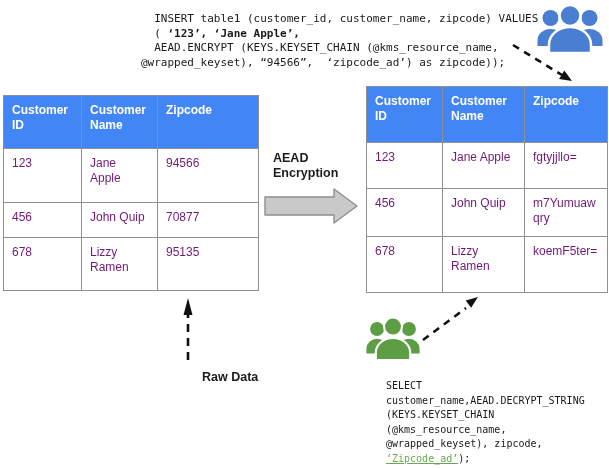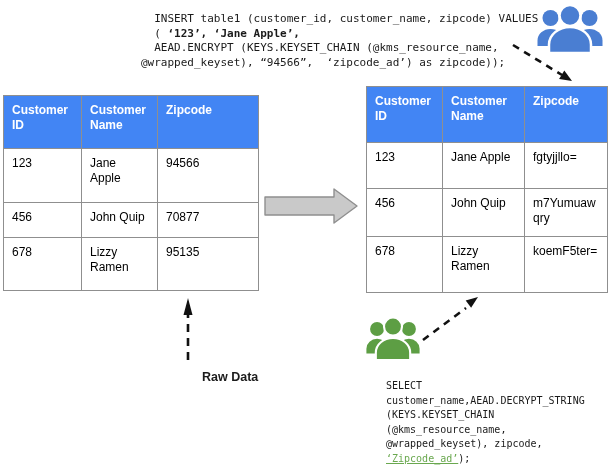--- a/index.html
+++ b/index.html
@@ -16,21 +16,21 @@
   .code-insert{left:133px;top:4px;font-size:11px;line-height:14.5px;}
   .code-select{left:378px;top:371px;font-size:10px;line-height:14.6px;}
   .bold{font-weight:bold;}
   .kw-green{color:#6aa84f;text-decoration:underline;}
   
   table.dtable{
     position:absolute;border-collapse:collapse;table-layout:fixed;background:#fff;
   }
   table.dtable th,table.dtable td{
     border:1px solid #8f8f8f;vertical-align:top;text-align:left;
-    padding:7px 8px;font-size:12px;line-height:1.25;color:#000000;
+    padding:7px 8px;font-size:12px;line-height:1.25;color:#701a75;
     overflow-wrap:break-word;word-wrap:break-word;
   }
   table.dtable th{
     background:#4285f4;color:#fff;font-weight:bold;font-size:12px;
   }
   #raw-table{left:3px;top:95px;width:255px;}
   #encrypted-table{left:366px;top:86px;width:241px;}
   
   .diagram-label{position:absolute;font-weight:bold;font-size:12.5px;color:#1c1c1c;line-height:15px;}
   #aead-label{left:273px;top:151px;width:70px;}
@@ -88,20 +88,21 @@
         <td>70877</td>
       </tr>
       <tr style="height:53px">
         <td>678</td>
         <td>Lizzy Ramen</td>
         <td>95135</td>
       </tr>
     </tbody>
   </table>
 
+  <div class="diagram-label" id="aead-label">AEAD Encryption</div>
   <svg class="abs" style="left:262px;top:186px;" width="98" height="40" viewBox="0 0 98 40">
     <polygon points="3,11 72,11 72,3 95,20 72,37 72,29 3,29" fill="#c9c9c9" stroke="#8f8f8f" stroke-width="1.4" stroke-linejoin="round"></polygon>
   </svg>
 
   <table class="dtable" id="encrypted-table">
     <colgroup>
         <col style="width:76px">
         <col style="width:82px">
         <col style="width:83px">
       </colgroup>

